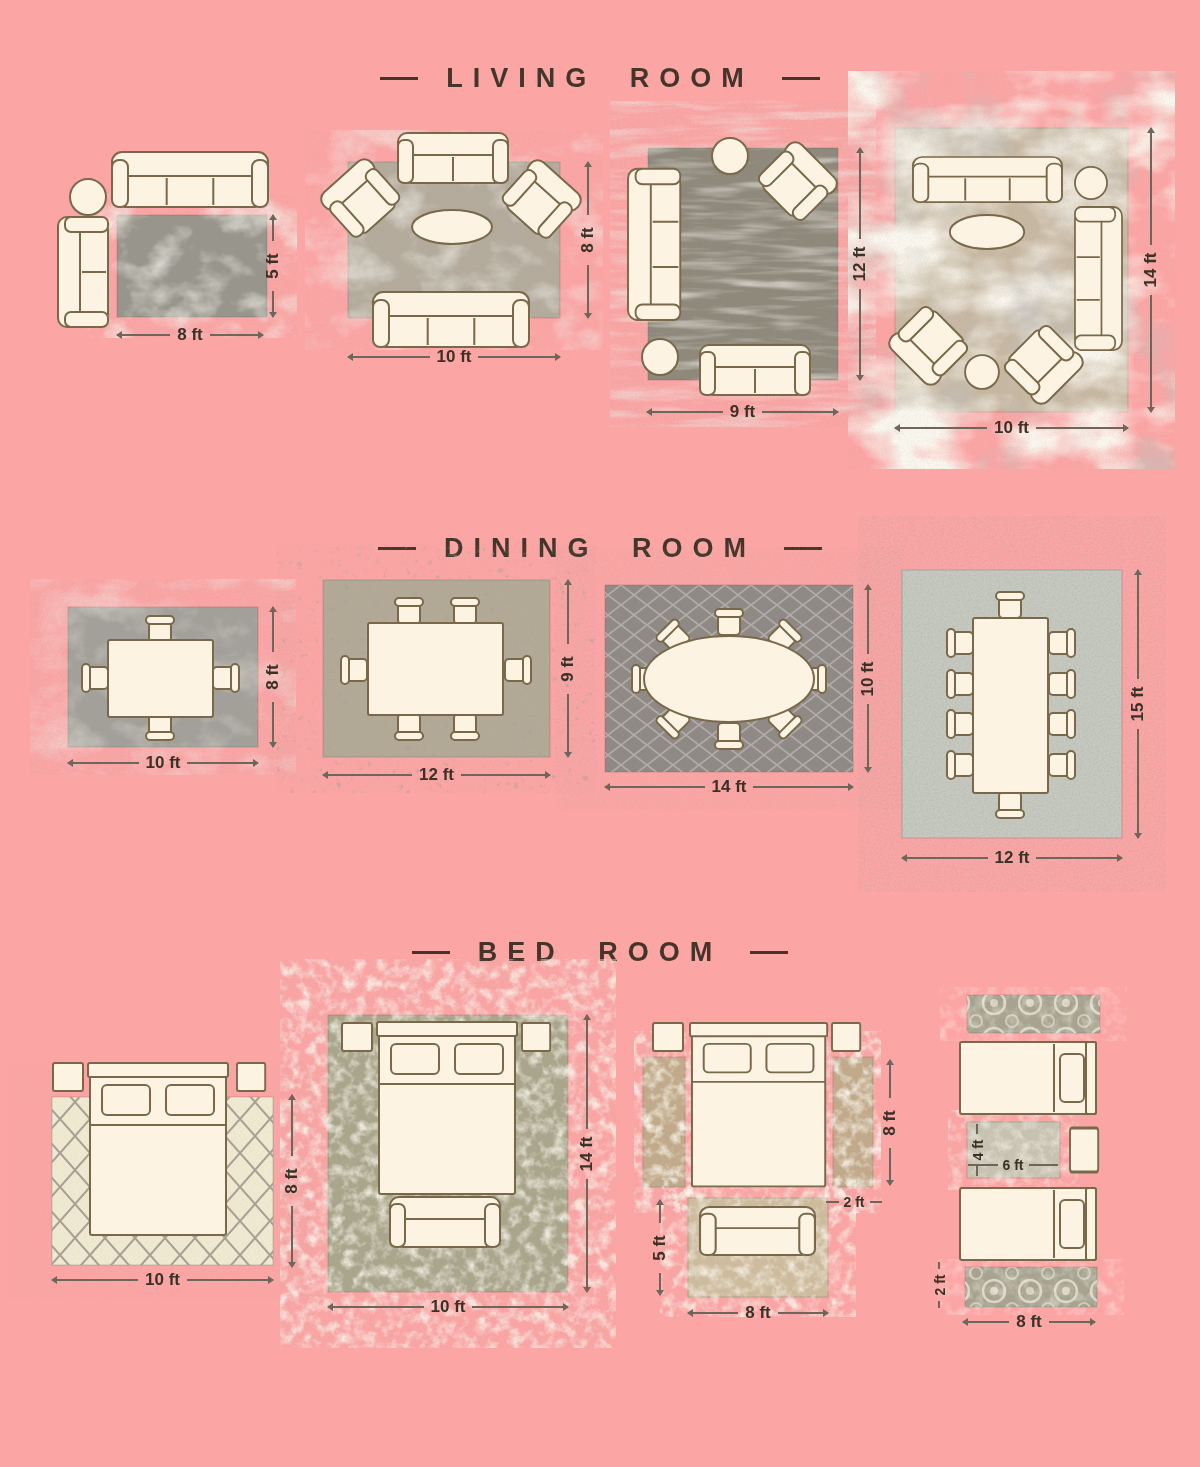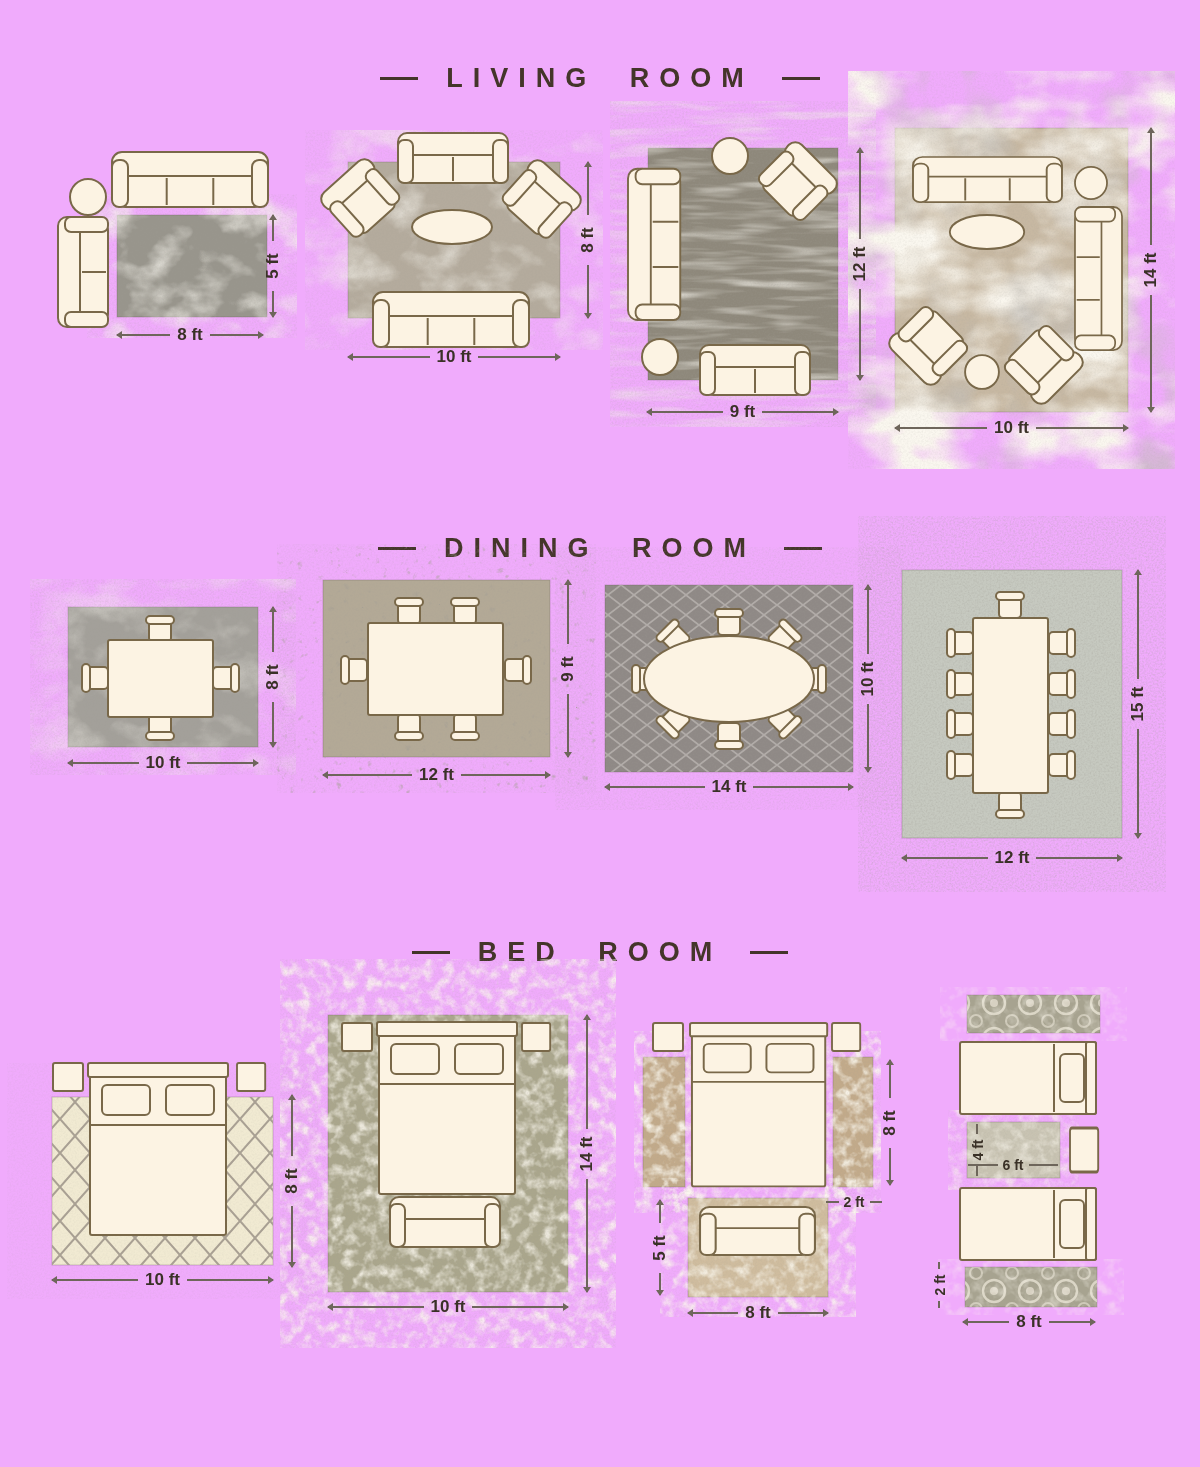--- a/index.html
+++ b/index.html
@@ -1,16 +1,16 @@
 <!DOCTYPE html>
 <html><head>
 <meta charset="utf-8">
 <style>
   html,body { margin:0; padding:0; background:#ffffff; }
-  .canvas { position:relative; width:1200px; height:1467px; background:#f0abfc;
+  .canvas { position:relative; width:1200px; height:1467px; background:#fca5a5;
             font-family:"Liberation Sans", sans-serif; overflow:hidden; }
 
   
   .sec-title { position:absolute; left:0; width:100%; display:flex;
                align-items:center; justify-content:center; gap:28px; }
   .sec-title h2 { margin:0; font-size:27px; font-weight:700; letter-spacing:10px;
                   word-spacing:16px; color:#44352a; }
   .tdash { width:38px; height:3px; background:#44352a; }
 
   

